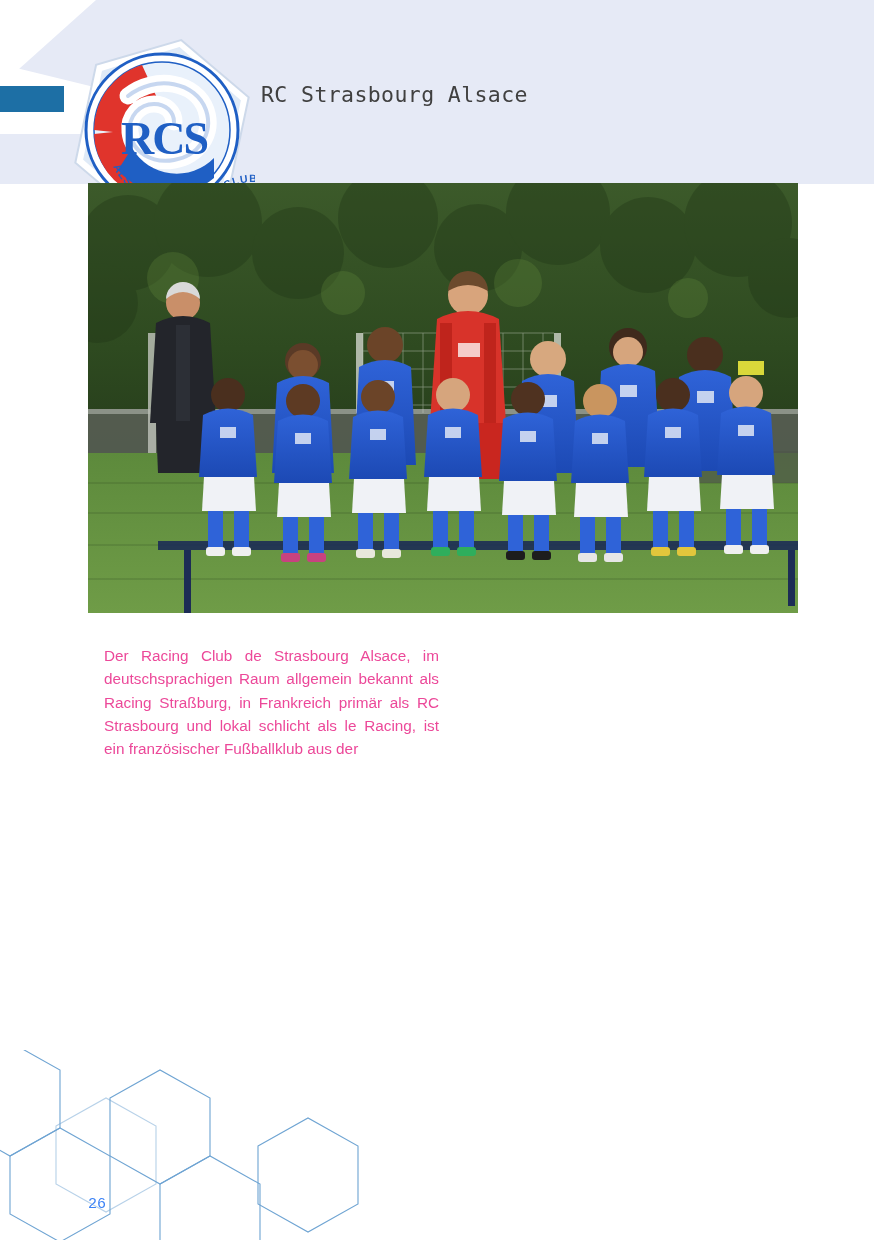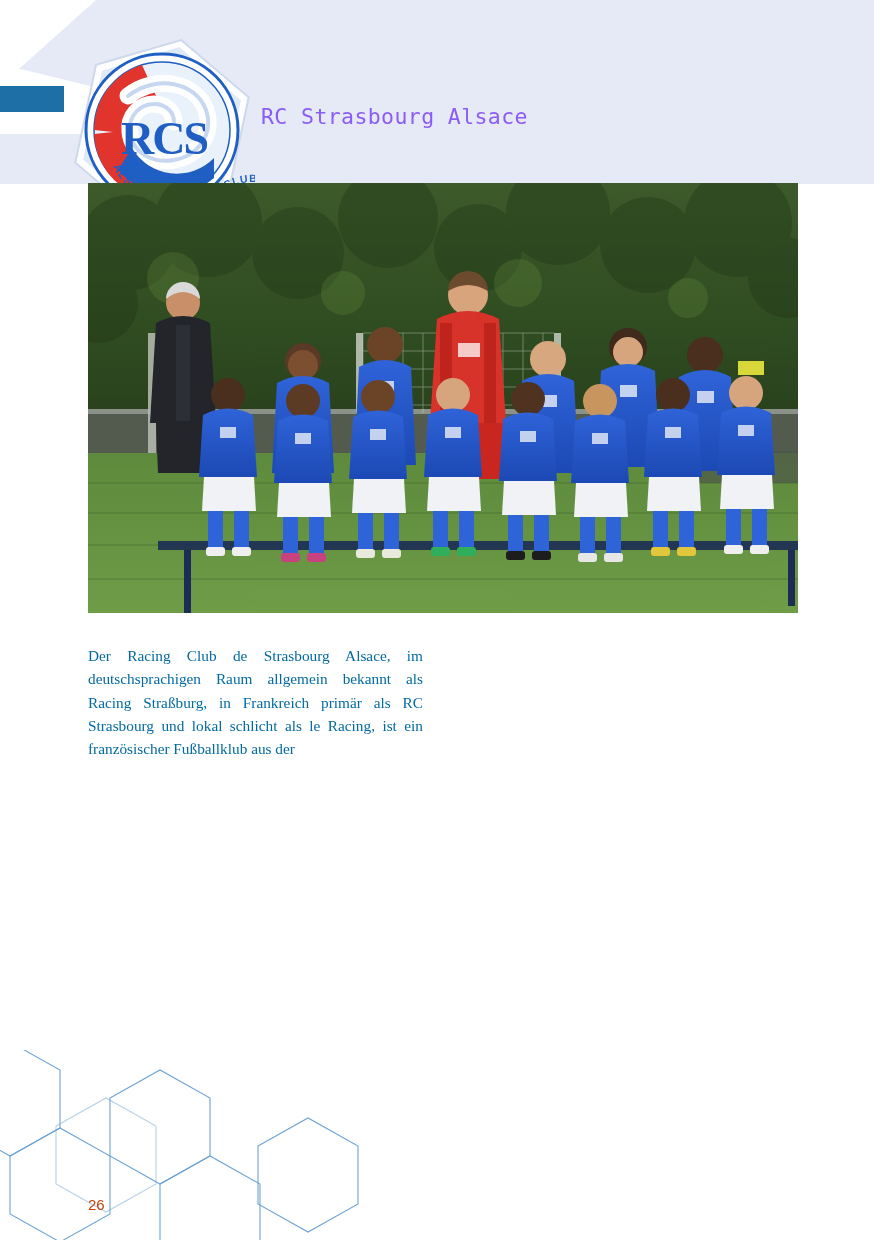--- a/index.html
+++ b/index.html
@@ -46,25 +46,24 @@
     left: 0; top: 0;
     width: 96px; height: 86px;
     background: #ffffff;
     clip-path: polygon(0 0, 96px 0, 0 86px);
   }
   .header-title {
     position: absolute;
     left: 261px; top: 82px;
     font-size: 21.5px;
     letter-spacing: 0.4px;
-    color: #8b5cf6;
+    color: #404040;
     font-family: "DejaVu Sans Mono", monospace;
     font-weight: 400;
     white-space: nowrap;
-    margin-top: 22px;
   }
 
   
   .crest {
     position: absolute;
     left: 70px; top: 30px;
     width: 185px; height: 200px;
   }
   .crest svg { display: block; }
 
@@ -81,44 +80,45 @@
   
   .body-text {
     position: absolute;
     left: 88px; top: 644px;
     width: 710px;
     display: flex;
     gap: 33px;
   }
   .col {
     width: 335px;
-    font-family: Liberation Serif, serif;
+    font-family: Liberation Sans, sans-serif;
     font-size: 15.3px;
     line-height: 1.52;
-    color: #0369a1;
+    color: #ec4899;
     text-align: justify;
     text-justify: inter-word;
     hyphens: manual;
+    margin-left: 16px;
   }
   .col p { margin: 0; }
 
   
   .footer-deco {
     position: absolute;
     left: 0; bottom: 0;
     width: 420px; height: 190px;
     overflow: hidden;
     pointer-events: none;
   }
   .page-number {
     position: absolute;
     left: 88px; top: 1196px;
     font-size: 15px;
-    color: #c2410c;
-    font-family: Liberation Sans, sans-serif;
+    color: #3b82f6;
+    font-family: Liberation Mono, monospace;
     text-align: right;
   }
 </style>
 </head>
 <body>
 
 <div class="header-band">
   <div class="header-band-inner"></div>
   <div class="header-white-left"></div>
   <div class="header-diag"></div>

